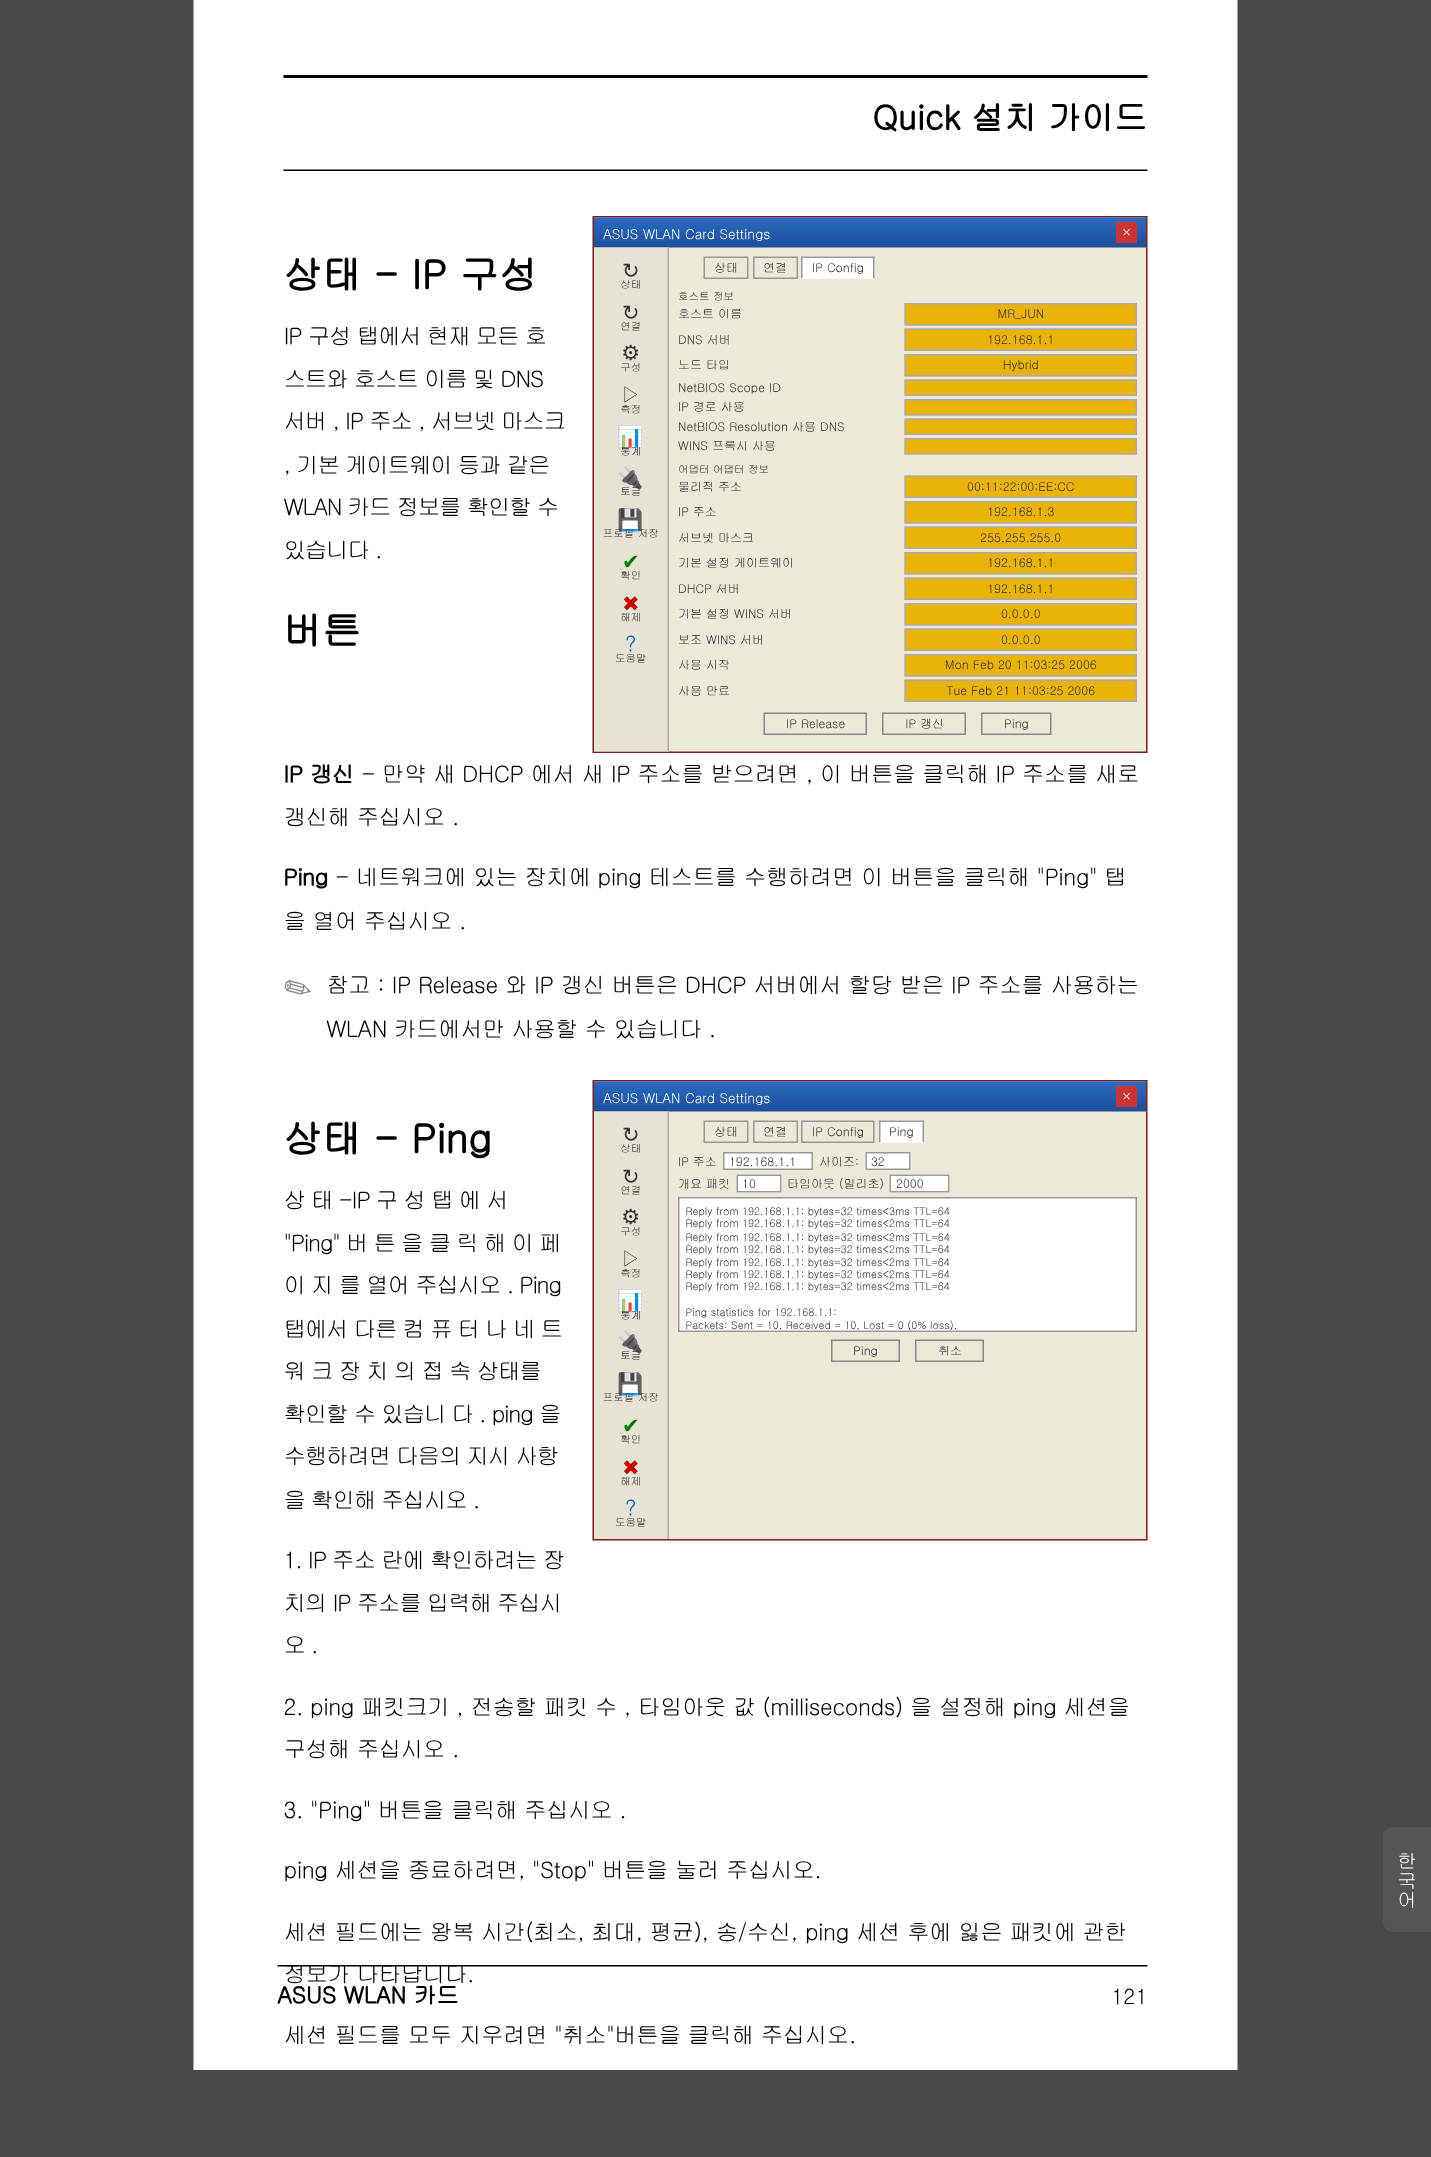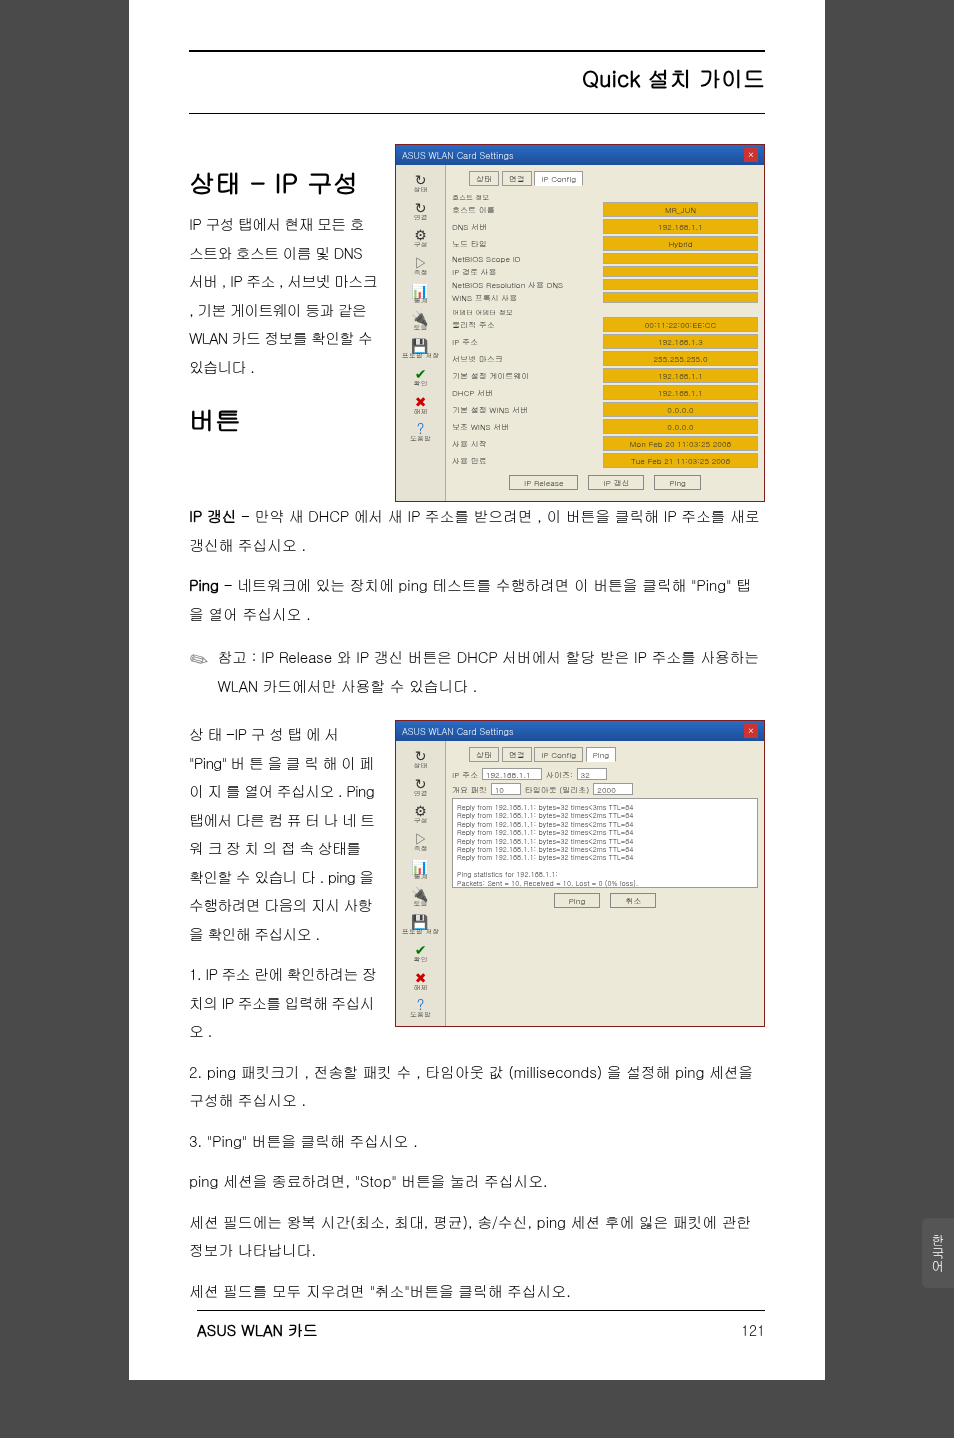--- a/index.html
+++ b/index.html
@@ -112,21 +112,21 @@
     transform: rotate(-30deg);
   }
   .ping-field { display:flex; align-items:center; gap:4px; margin:3px 0; font-size:8px;}
   .ping-in { border:1px solid #999; background:#fff; width:60px; height:12px; font-size:8px; padding:0 3px;}
   .pingout {
     border:1px solid #999; background:#fff; font-size:7px; padding:4px; line-height:1.2;
     height:90px; overflow:hidden;
   }
   .footerbar {
     position: absolute;
-    bottom: 40px; left: 68px; right: 60px;
+    bottom: 40px; left: 56px; right: 60px;
     border-top: 1px solid #000;
     display: flex;
     justify-content: space-between;
     align-items: center;
     padding-top: 8px;
   }
   .footer-left { font-weight: bold; font-size: 15px; }
   .footer-right { font-size: 14px; }
   .sidetab {
     position: absolute;
@@ -295,20 +295,21 @@
     <span class="b">Ping</span><span> - 네트워크에 있는 장치에 ping 테스트를 수행하려면 이 버튼을 클릭해 "Ping" 탭을 열어 주십시오 .</span>
   </p>
 
   <div class="note">
     <span class="note-icon">✎</span>
     <p class="body-text" style="margin:0">참고 : IP Release 와 IP 갱신 버튼은 DHCP 서버에서 할당 받은 IP 주소를 사용하는 WLAN 카드에서만 사용할 수 있습니다 .</p>
   </div>
 
   <div class="twocol">
     <div class="leftcol">
+      <div class="section-head">상태 - Ping</div>
       <p class="body-text tight">상 태 -IP 구 성 탭 에 서 "Ping" 버 튼 을 클 릭 해 이 페 이 지 를 열어 주십시오 . Ping 탭에서 다른 컴 퓨 터 나 네 트 워 크 장 치 의 접 속 상태를 확인할 수 있습니 다 . ping 을 수행하려면 다음의 지시 사항을 확인해 주십시오 .</p>
       <p class="body-text tight">1. IP 주소 란에 확인하려는 장치의 IP 주소를 입력해 주십시오 .</p>
     </div>
     <div class="rightcol">
 
       <div class="screenshot">
         <div class="ss-title">
           <span>ASUS WLAN Card Settings</span>
           <span class="close-x">×</span>
         </div>

